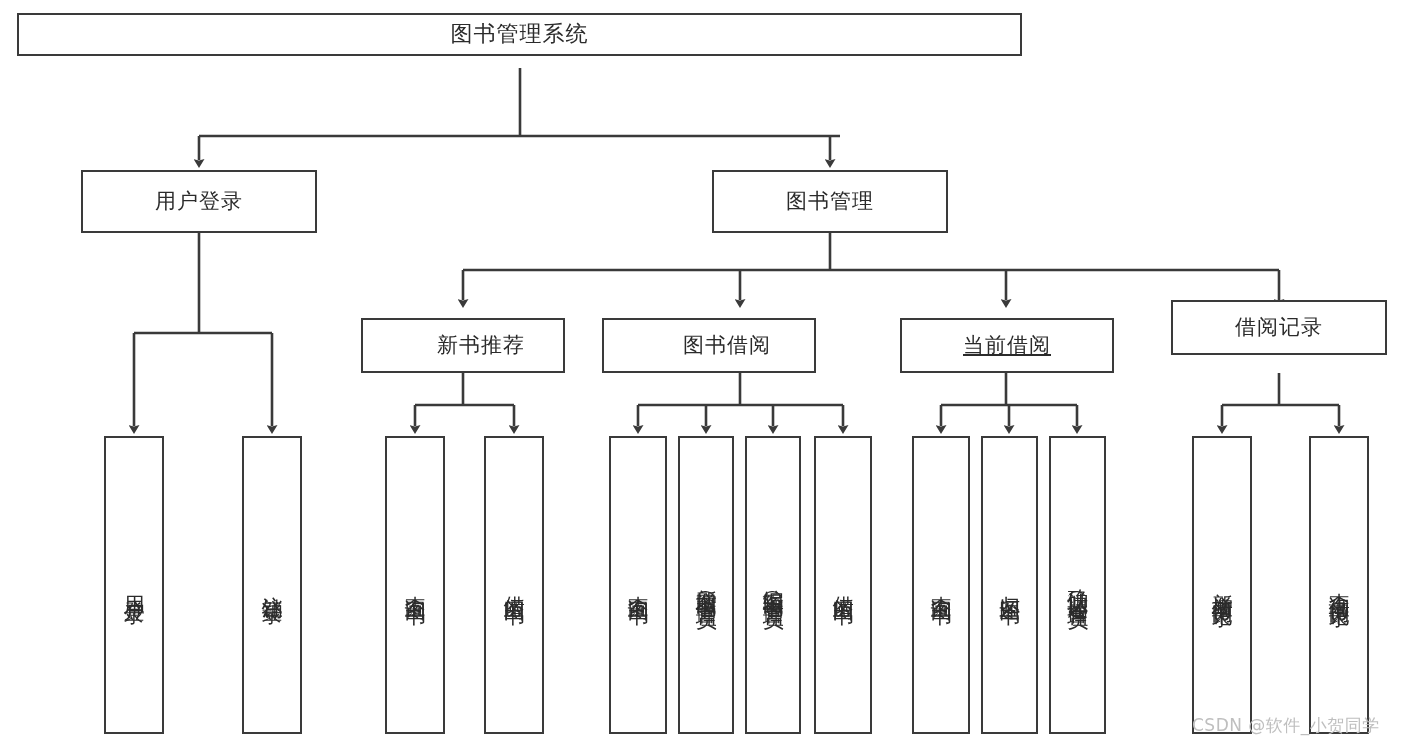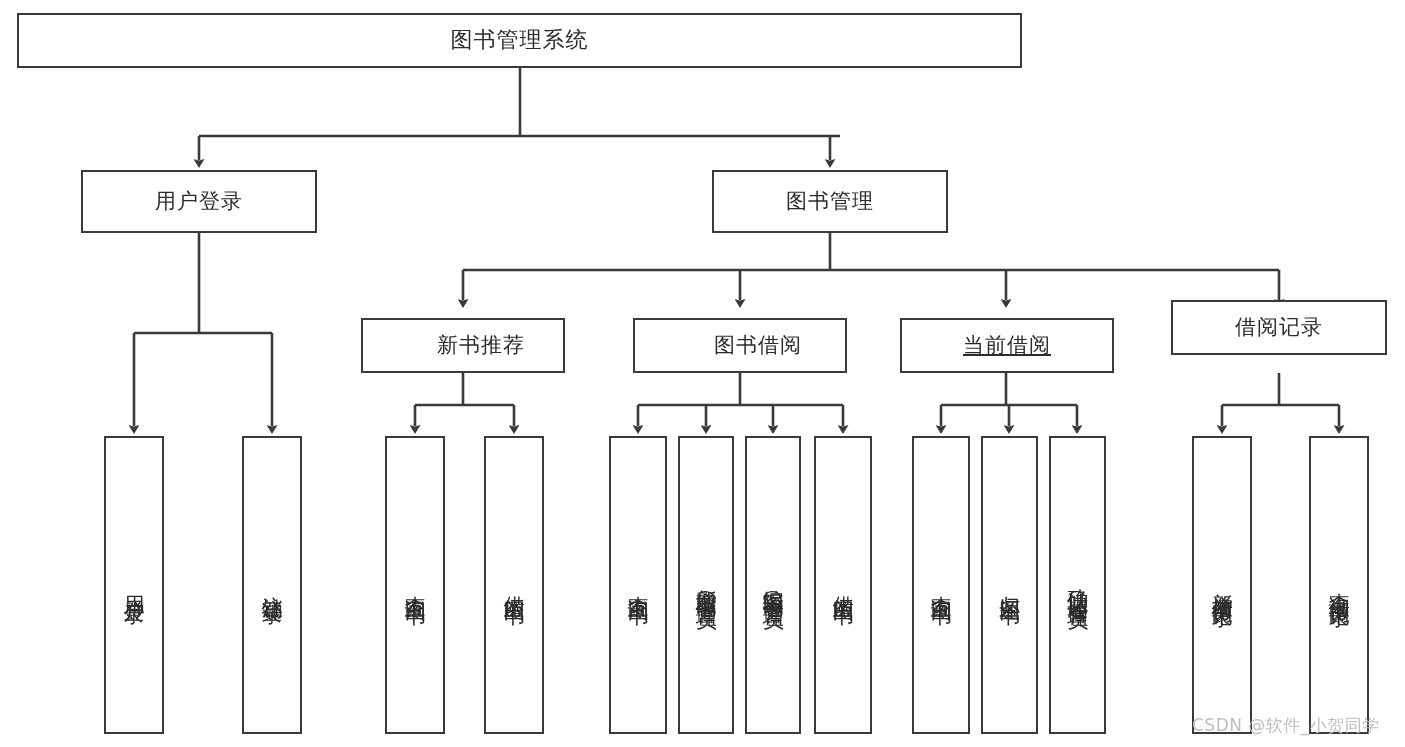--- a/index.html
+++ b/index.html
@@ -119,35 +119,35 @@
       <path d="M1009,405 L1009,426" marker-end="url(#arrow)"></path>
       <path d="M1077,405 L1077,426" marker-end="url(#arrow)"></path>
 
       <path d="M1279,373 L1279,405"></path>
       <path d="M1222,405 L1339,405"></path>
       <path d="M1222,405 L1222,426" marker-end="url(#arrow)"></path>
       <path d="M1339,405 L1339,426" marker-end="url(#arrow)"></path>
     </g>
   </svg>
 
-  <div class="node node-h node-root" style="left:17px; top:13px; width:1005px; height:55px;">
+  <div class="node node-h node-root" style="left:17px; top:13px; width:1005px; height:43px;">
     <span>图书管理系统</span>
   </div>
 
   <div class="node node-h" style="left:81px; top:170px; width:236px; height:63px;">
     <span>用户登录</span>
   </div>
   <div class="node node-h" style="left:712px; top:170px; width:236px; height:63px;">
     <span>图书管理</span>
   </div>
 
   <div class="node node-h" style="left:361px; top:318px; width:204px; height:55px;padding-left:36px;">
     <span>新书推荐</span>
   </div>
-  <div class="node node-h" style="left:633px; top:318px; width:214px; height:55px;padding-left:36px;">
+  <div class="node node-h" style="left:602px; top:318px; width:214px; height:55px;padding-left:36px;">
     <span>图书借阅</span>
   </div>
   <div class="node node-h" style="left:900px; top:318px; width:214px; height:55px;text-decoration:underline;">
     <span>当前借阅</span>
   </div>
   <div class="node node-h" style="left:1171px; top:300px; width:216px; height:55px;">
     <span>借阅记录</span>
   </div>
 
   <div class="node node-v" style="left:104px; top:436px; width:60px; height:298px;">

